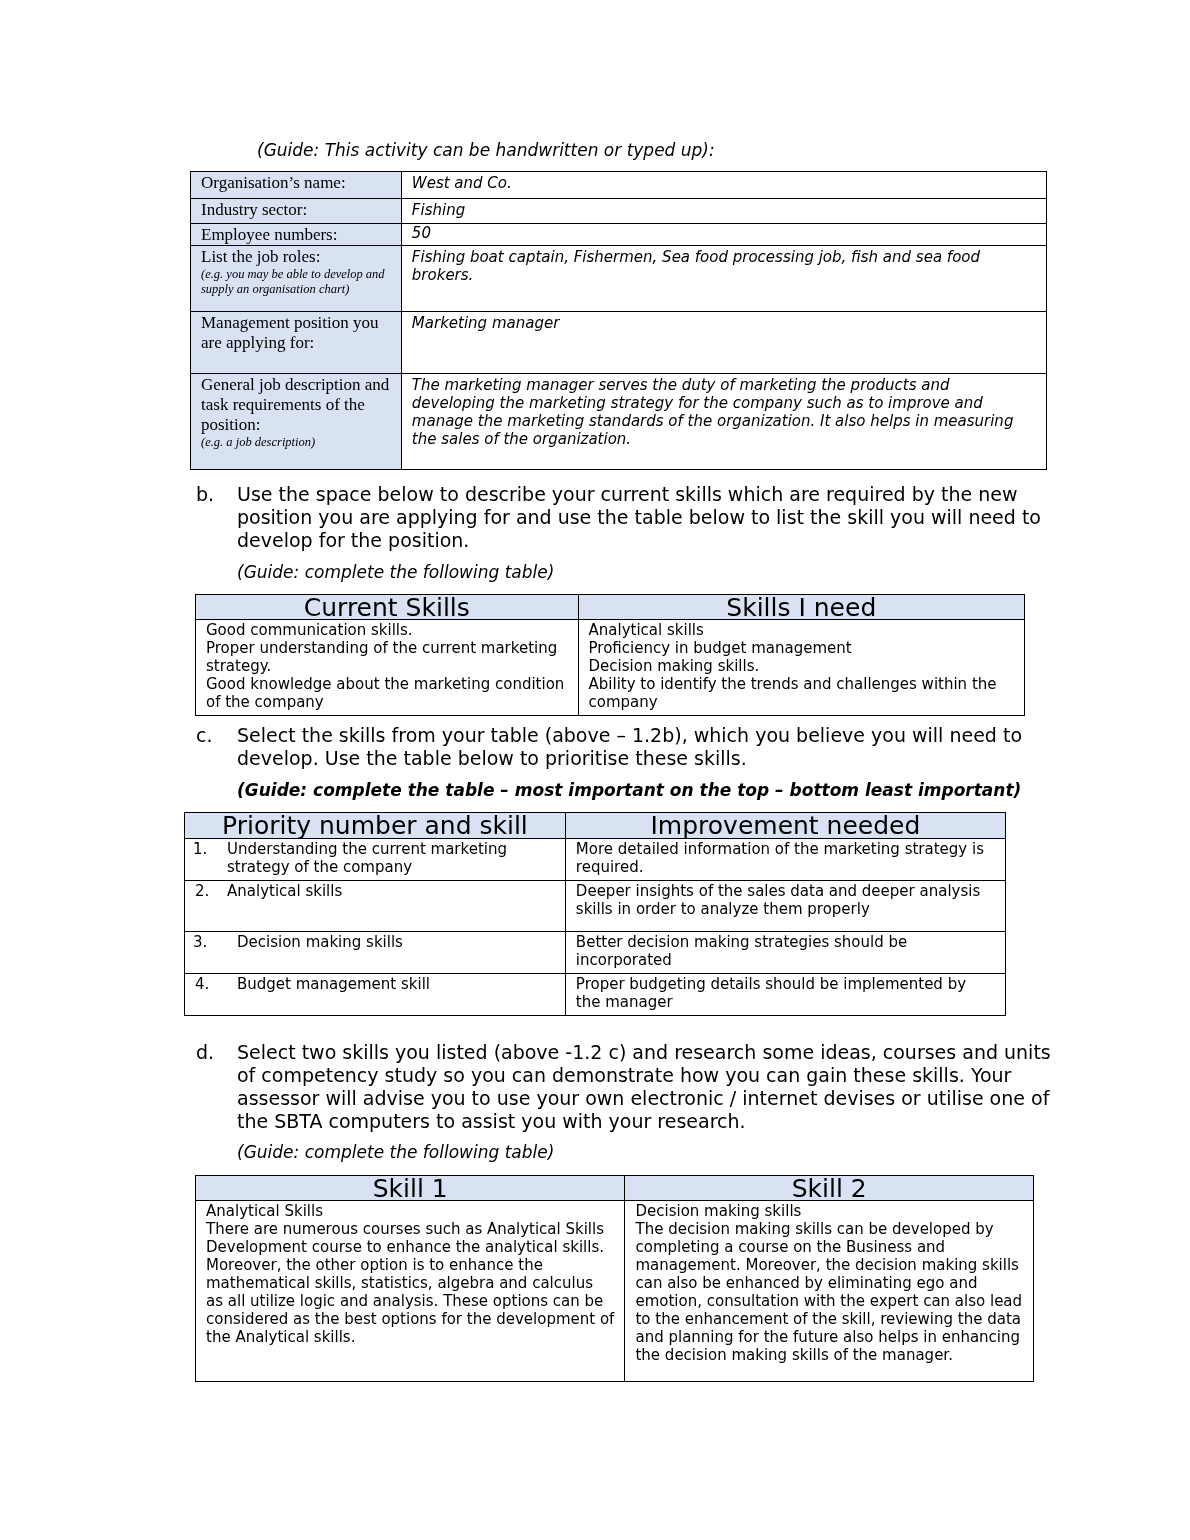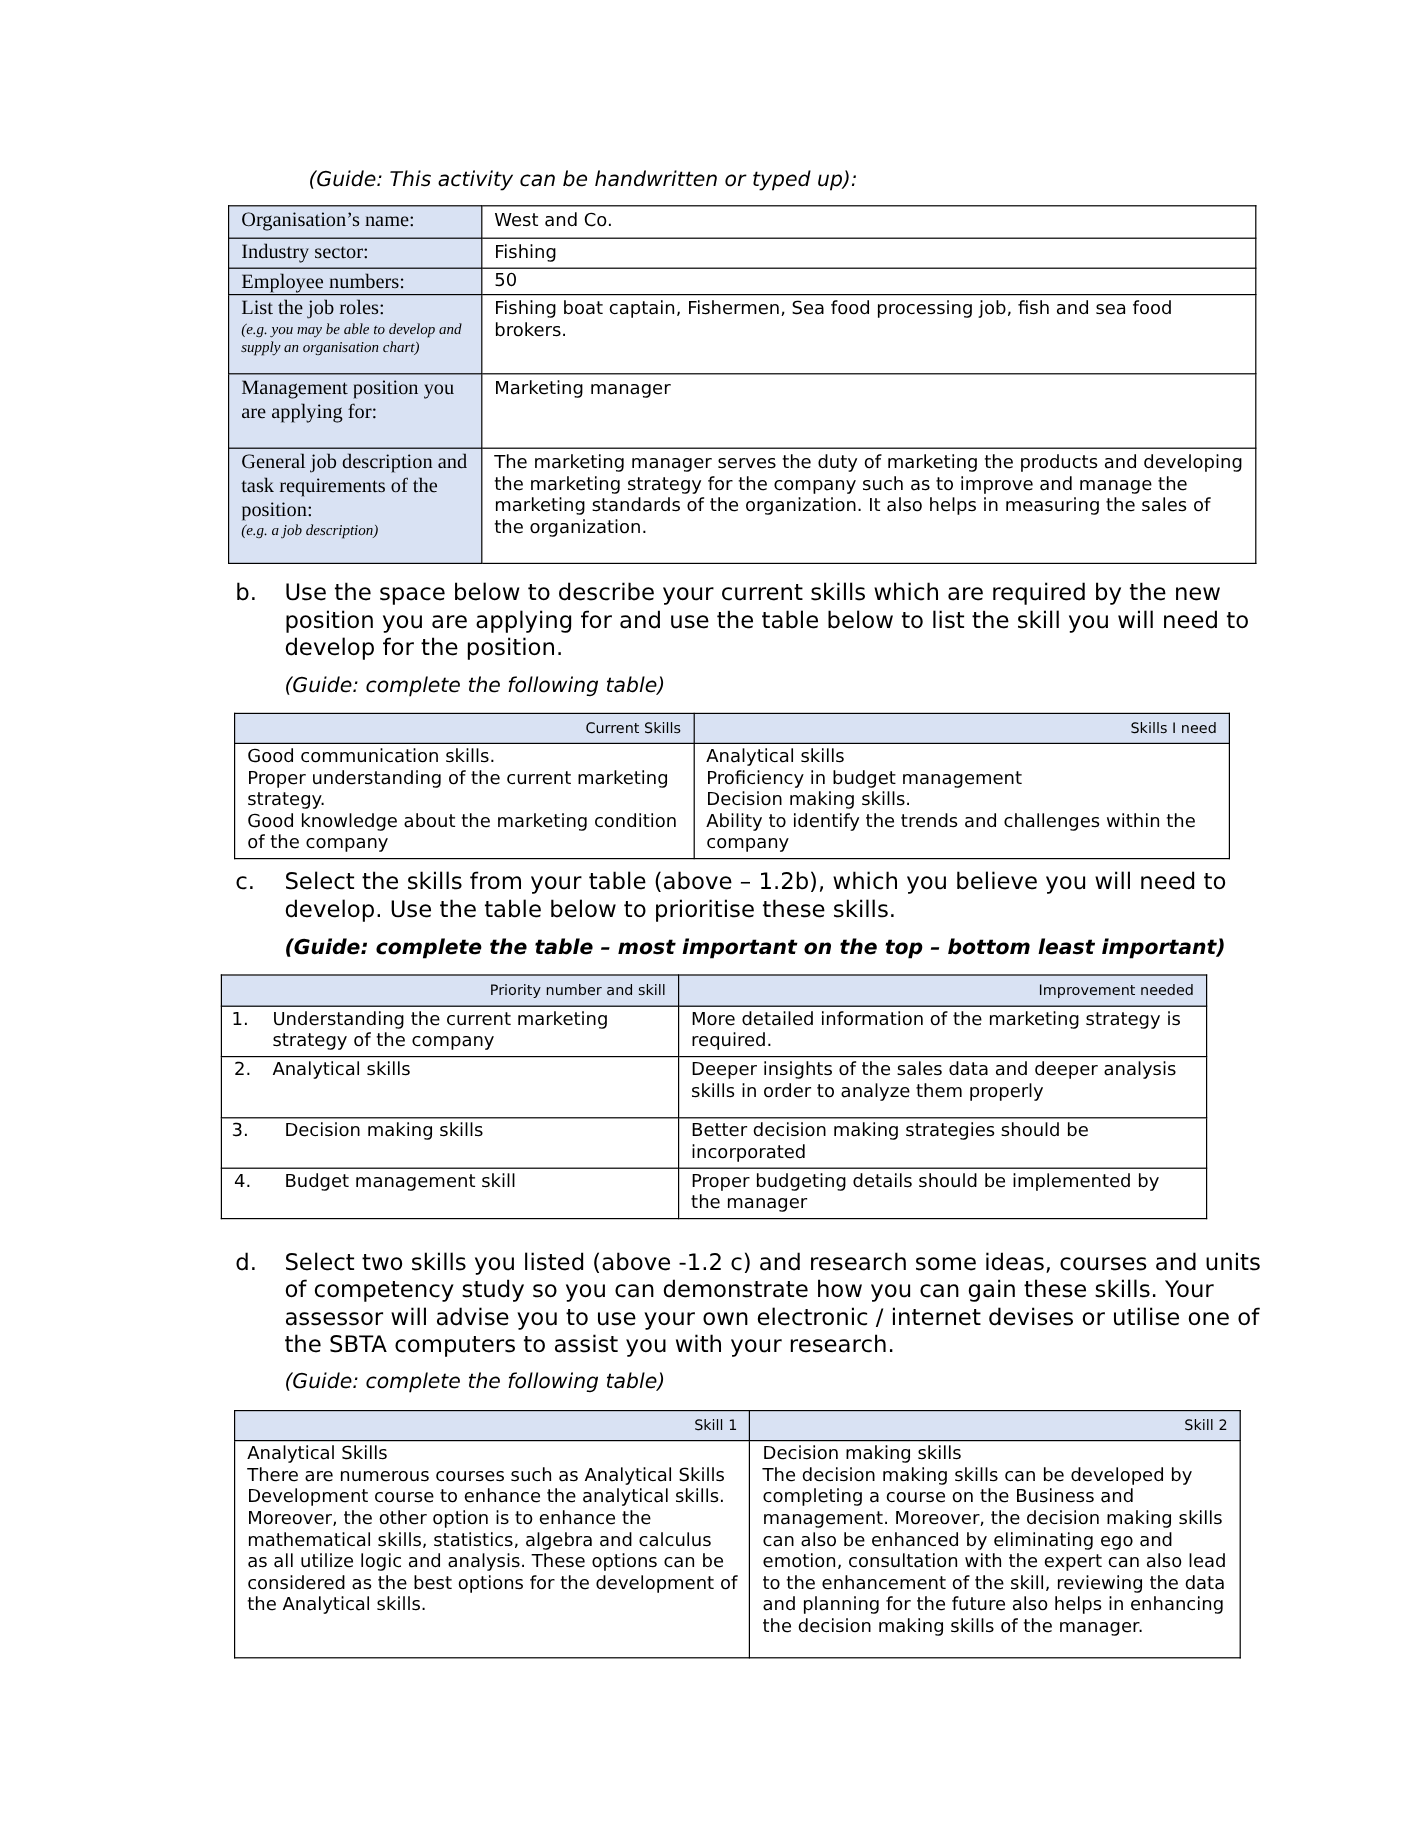--- a/index.html
+++ b/index.html
@@ -7,22 +7,22 @@
   .abs { position: absolute; }
   .guide { font-style: italic; font-size: 17px; }
   .q { font-size: 19px; line-height: 23px; }
   .q .letter { position: absolute; left: 0; top: 0; }
   .q .text { margin-left: 41px; display: block; }
   table { border-collapse: collapse; position: absolute; }
   td, th { border: 1px solid #000; vertical-align: top; padding: 0; }
   .shade { background: #d9e2f3; }
   .lbl { font-size: 17px; line-height: 20px; padding: 1px 10px 0 10px; font-weight: normal; text-align: left; font-family: Liberation Serif, serif; }
   .sub { font-size: 12.5px; font-style: italic; line-height: 14.5px; display: block; }
-  .val { font-size: 15px; line-height: 18px; padding: 2px 10px 0 10px; }
-  .hdr { font-size: 12px; line-height: 23px; padding: 1px 10px 0 10px; font-weight: normal; text-align: right; }
+  .val { font-size: 15px; font-style: italic; line-height: 18px; padding: 2px 10px 0 10px; }
+  .hdr { font-size: 25px; line-height: 23px; padding: 1px 10px 0 10px; font-weight: normal; text-align: center; }
   .cell { font-size: 15px; line-height: 18px; padding: 1px 10px 4px 10px; }
   .line { display: block; }
 </style>
 </head>
 <body>
 
 <div class="abs guide" style="left:237px; top:140px;margin-left:20px;">(Guide: This activity can be handwritten or typed up):</div>
 
 <table style="left:190px; top:171px; width:857px;">
   <colgroup>

